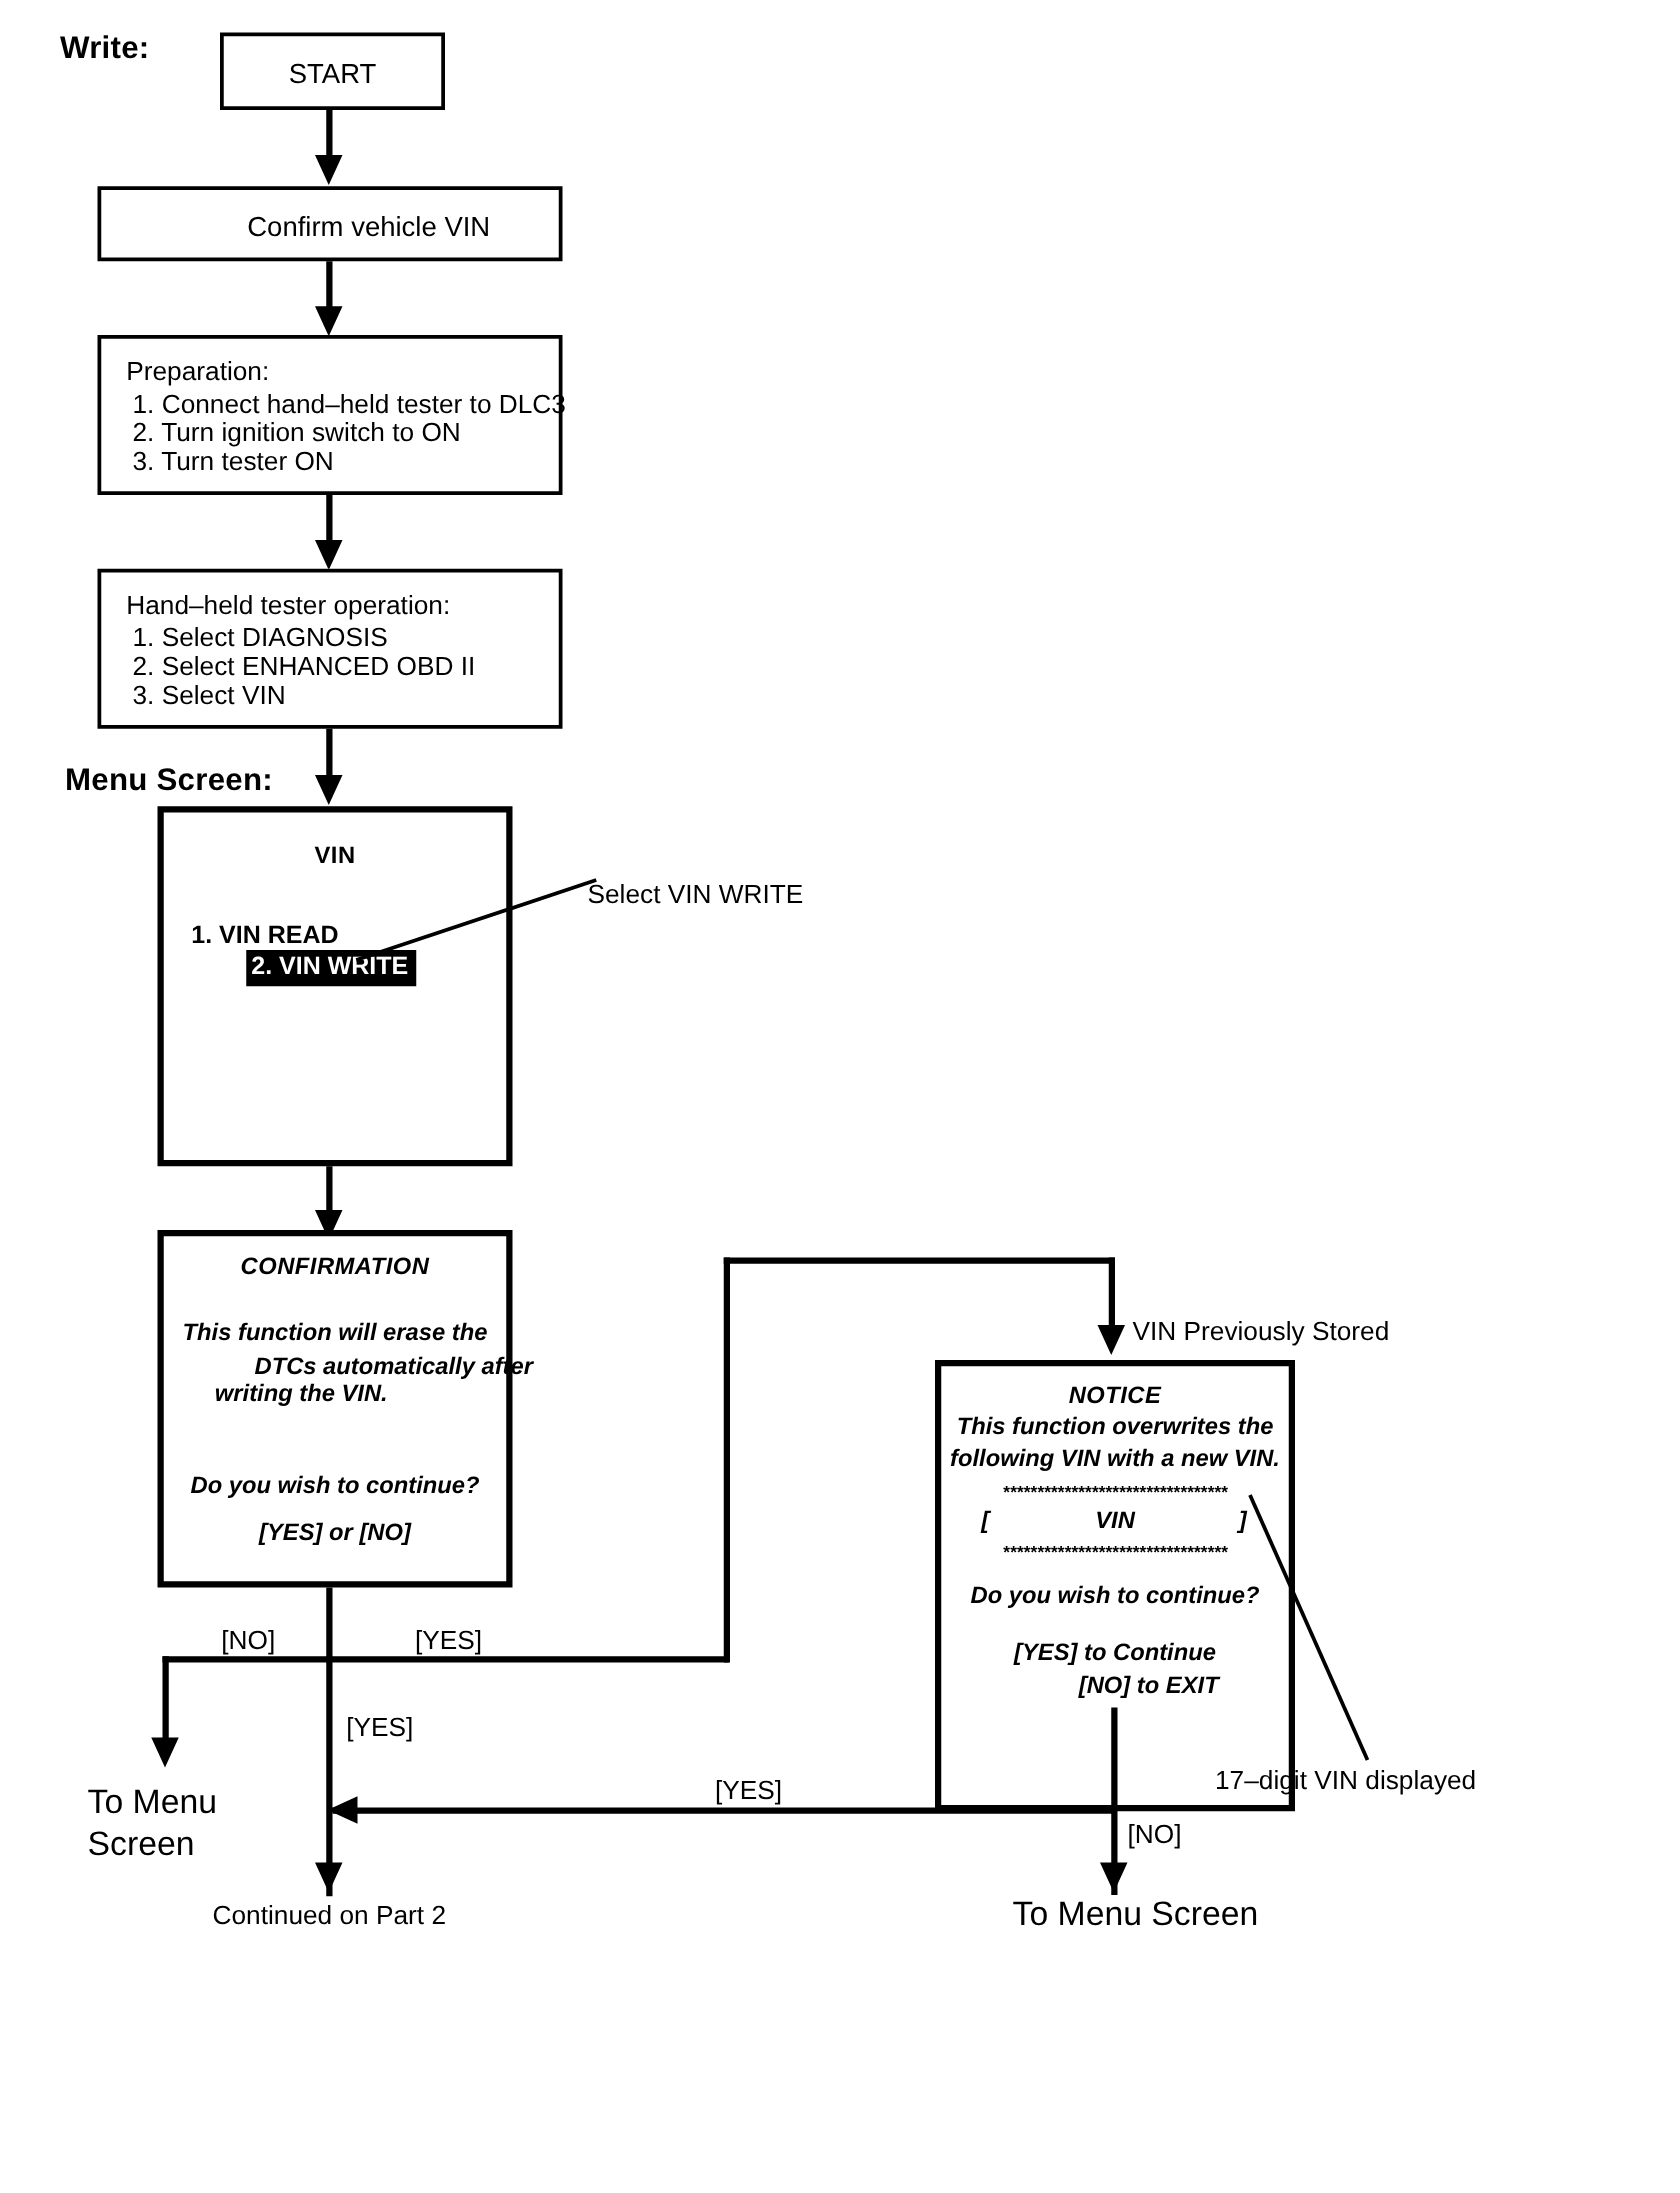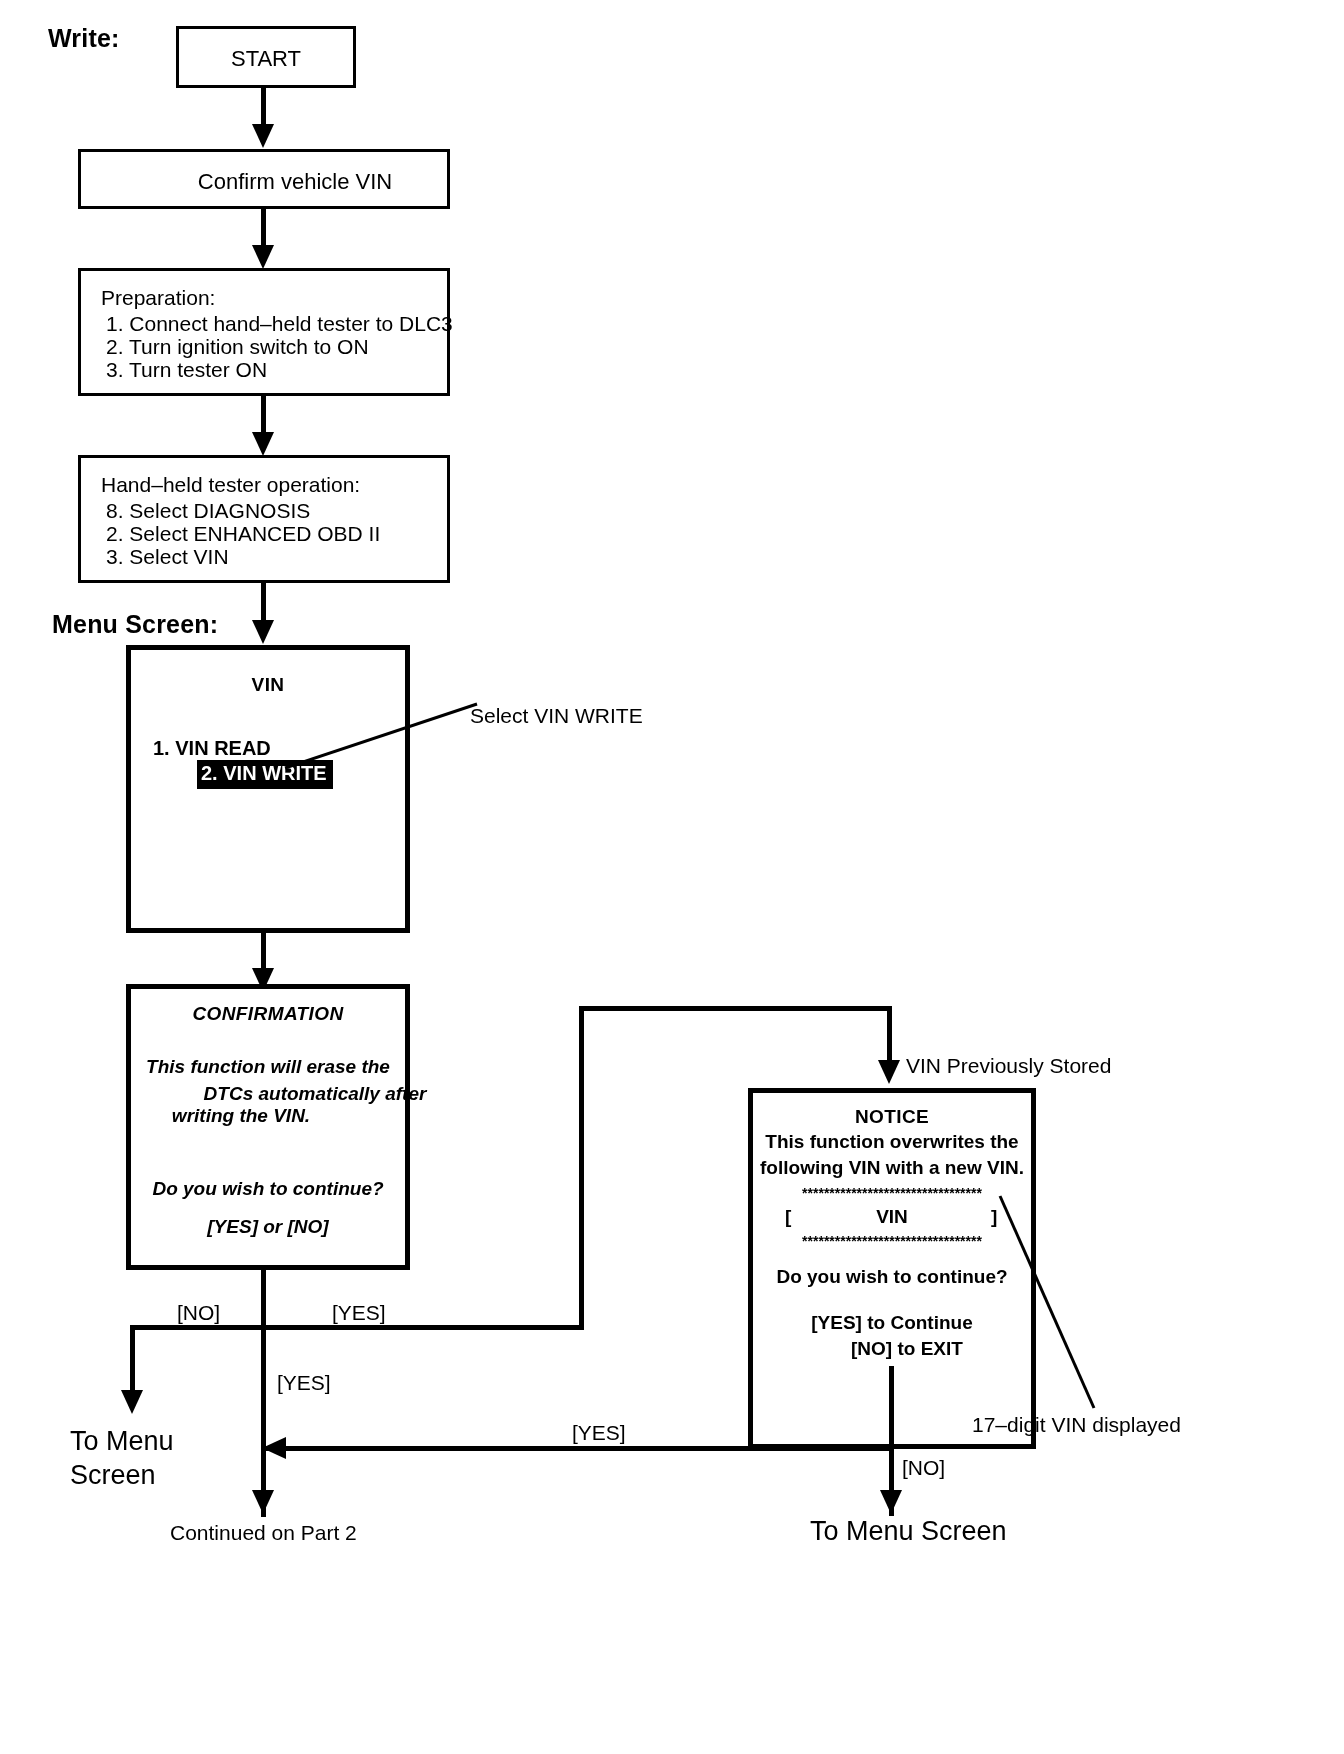--- a/index.html
+++ b/index.html
@@ -110,21 +110,21 @@
     <div class="t plain-20" style="left:25px; top:40px;">1. Connect hand–held tester to DLC3</div>
     <div class="t plain-20" style="left:25px; top:63px;">2. Turn ignition switch to ON</div>
     <div class="t plain-20" style="left:25px; top:86px;">3. Turn tester ON</div>
   </div>
 
   <div class="vline" style="left:261px; top:396px; width:5px; height:42px;"></div>
   <div class="arrow-d" style="left:252px; top:432px;"></div>
 
   <div class="box" style="left:78px; top:455px; width:372px; height:128px;">
     <div class="t plain-20 bold" style="left:20px; top:14px;">Hand–held tester operation:</div>
-    <div class="t plain-20" style="left:25px; top:40px;">8. Select DIAGNOSIS</div>
+    <div class="t plain-20" style="left:25px; top:40px;">1. Select DIAGNOSIS</div>
     <div class="t plain-20" style="left:25px; top:63px;">2. Select ENHANCED OBD II</div>
     <div class="t plain-20" style="left:25px; top:86px;">3. Select VIN</div>
   </div>
 
   <div class="vline" style="left:261px; top:583px; width:5px; height:44px;"></div>
   <div class="arrow-d" style="left:252px; top:620px;"></div>
 
   <div class="t hdr-label" style="left:52px; top:608px;">Menu Screen:</div>
 
   <div class="box thick" style="left:126px; top:645px; width:284px; height:288px;">
@@ -147,38 +147,38 @@
     <div class="t screen-title ctr" style="left:0; top:13px; width:274px;">CONFIRMATION</div>
 
     <div class="t screen-line ctr" style="left:0; top:66px; width:274px;">This function will erase the</div>
     <div class="t screen-line ctr" style="left:0; top:93px; width:274px;padding-left:47px;">DTCs automatically after</div>
     <div class="t screen-line ctr" style="left:0; top:115px; width:220px;">writing the VIN.</div>
 
     <div class="t screen-line ctr" style="left:0; top:188px; width:274px;">Do you wish to continue?</div>
     <div class="t screen-line ctr" style="left:0; top:226px; width:274px;">[YES] or [NO]</div>
   </div>
 
-  <div class="box thick" style="left:748px; top:1088px; width:288px; height:361px;">
+  <div class="box thick" style="left:748px; top:1088px; width:288px; height:361px;font-style:italic;">
     <div class="t screen-title ctr" style="left:0; top:12px; width:278px;">NOTICE</div>
 
     <div class="t screen-line ctr" style="left:0; top:37px; width:278px;">This function overwrites the</div>
     <div class="t screen-line ctr" style="left:0; top:63px; width:278px;">following VIN with a new VIN.</div>
 
     <div class="t stars ctr" style="left:0; top:92px; width:278px;">*********************************</div>
 
     <div class="t screen-line" style="left:32px; top:112px;">[</div>
     <div class="t screen-line ctr" style="left:0; top:112px; width:278px;">VIN</div>
     <div class="t screen-line" style="left:238px; top:112px;">]</div>
 
     <div class="t stars ctr" style="left:0; top:140px; width:278px;">*********************************</div>
 
     <div class="t screen-line ctr" style="left:0; top:172px; width:278px;">Do you wish to continue?</div>
 
     <div class="t screen-line ctr" style="left:0; top:218px; width:278px;">[YES] to Continue</div>
-    <div class="t screen-line ctr" style="left:15px; top:244px; width:278px;">[NO] to EXIT</div>
+    <div class="t screen-line ctr" style="left:0; top:244px; width:278px;padding-left:27px;">[NO] to EXIT</div>
   </div>
 
   <svg class="leader" style="left:996px; top:1196px; width:106px; height:216px;" viewBox="0 0 106 216">
     <line x1="4" y1="0" x2="98" y2="212" stroke="#000" stroke-width="3"></line>
   </svg>
   <div class="t callout" style="left:972px; top:1412px;">17–digit VIN displayed</div>
 
   <div class="vline" style="left:261px; top:1270px; width:5px; height:59px;"></div>
 
   <div class="hline" style="left:261px; top:1325px; width:322px; height:5px;"></div>

